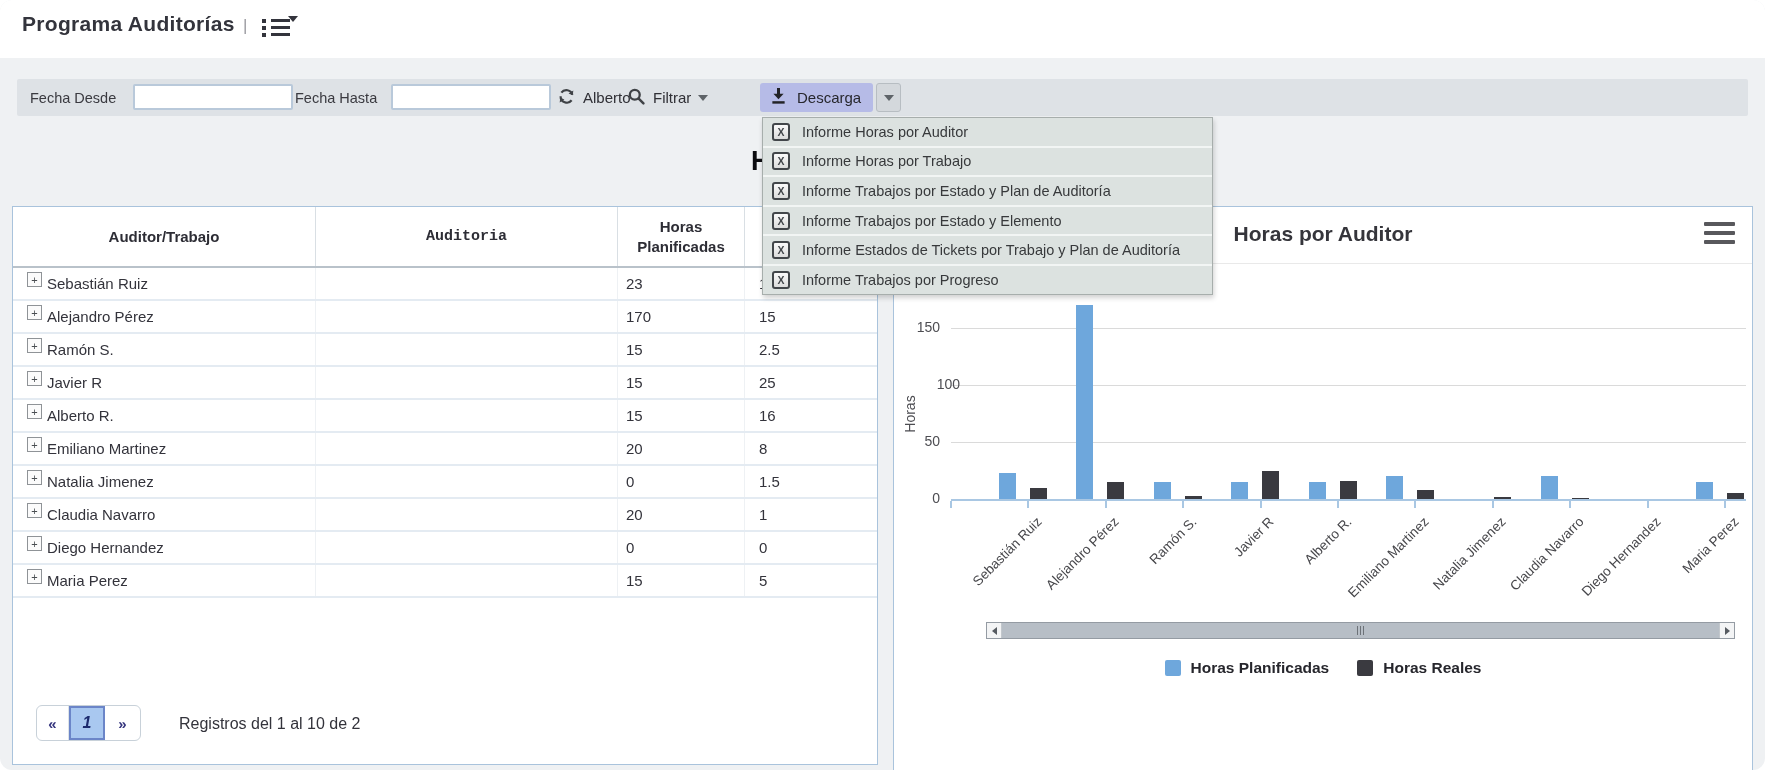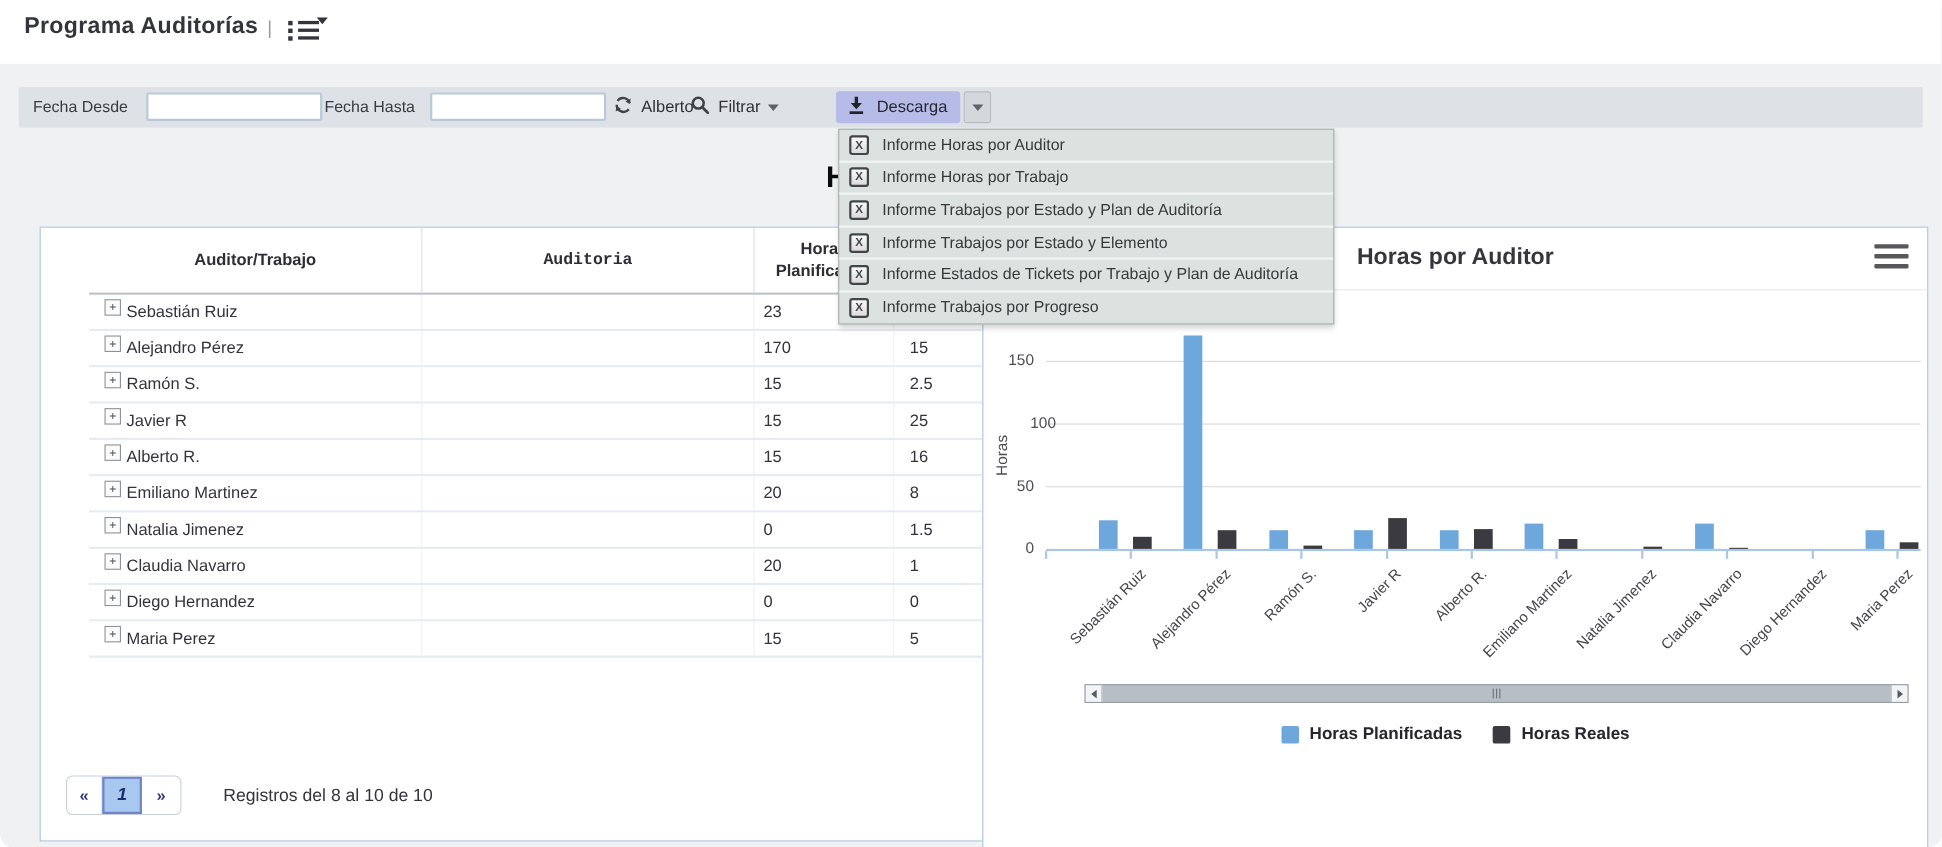--- a/index.html
+++ b/index.html
@@ -27,21 +27,21 @@
   
   .hidden-heading{position:absolute;left:751px;top:146px;font-size:27px;font-weight:700;color:#0c0c10;z-index:5;}
 
   
   .dropdown{position:absolute;left:762px;top:117px;width:449px;background:#dce2e0;border:1px solid #a7aeac;box-shadow:1px 3px 5px rgba(0,0,0,.18);z-index:60;}
   .dd-item{height:27.6px;display:flex;align-items:center;padding-left:9px;font-size:14.5px;color:#37393b;cursor:pointer;}
   .dd-item:not(:last-child){border-bottom:2px solid #f2f5f4;}
   .dd-x{width:14px;height:14px;border:2px solid #42464a;border-radius:3px;display:flex;align-items:center;justify-content:center;font-weight:700;font-size:10.5px;color:#42464a;margin-right:12px;flex:0 0 auto;background:linear-gradient(#fafafa,#dcdcdc);}
 
   
-  .table-panel{position:absolute;left:36px;top:206px;width:866px;height:559px;background:#fff;border:1px solid #a9c3dc;box-sizing:border-box;z-index:1;padding-left:44px;}
+  .table-panel{position:absolute;left:12px;top:206px;width:866px;height:559px;background:#fff;border:1px solid #a9c3dc;box-sizing:border-box;z-index:1;}
   .thead{height:59px;display:flex;border-bottom:2px solid #b9c2ca;}
   .th{display:flex;align-items:center;justify-content:center;text-align:center;font-weight:700;font-size:15px;color:#2d2d35;line-height:1.3;border-right:1px solid #d9dfe4;box-sizing:border-box;}
   .th:last-child{border-right:none;}
   .cw1{width:303px;} .cw2{width:302px;font-family:Liberation Mono, monospace;} .cw3{width:127px;} .cw4{flex:1;}
   .trow{height:33px;display:flex;border-bottom:2px solid #e4ebf2;font-size:15px;color:#33333b;box-sizing:border-box;background:#fff;}
   .c{display:flex;align-items:center;border-right:1px solid #eef1f4;box-sizing:border-box;}
   .c:last-child{border-right:none;}
   .c1{padding-left:14px;gap:5px;}
   .c3{padding-left:8px;} .c4{padding-left:14px;}
   .plus{width:13px;height:13px;border:1px solid #8f9397;background:#fbfbfb;color:#4a4e52;font-size:11px;line-height:10px;display:inline-flex;align-items:center;justify-content:center;margin-top:-8px;flex:0 0 auto;}
@@ -244,21 +244,21 @@
     <div class="c c3 cw3">15</div>
     <div class="c c4 cw4">5</div>
   </div>
 </div>
 
     <div class="pager">
       <div class="pg pg-prev">«</div>
       <div class="pg pg-active">1</div>
       <div class="pg pg-next">»</div>
     </div>
-    <div class="reginfo">Registros del 8 al 10 de 10</div>
+    <div class="reginfo">Registros del 1 al 10 de 2</div>
   </section>
 
   <section class="chart-panel">
     <div class="chart-header">
       <h2 class="chart-title">Horas por Auditor</h2>
       <span class="hamburger">
           <i></i>
           <i></i>
           <i></i>
         </span>

